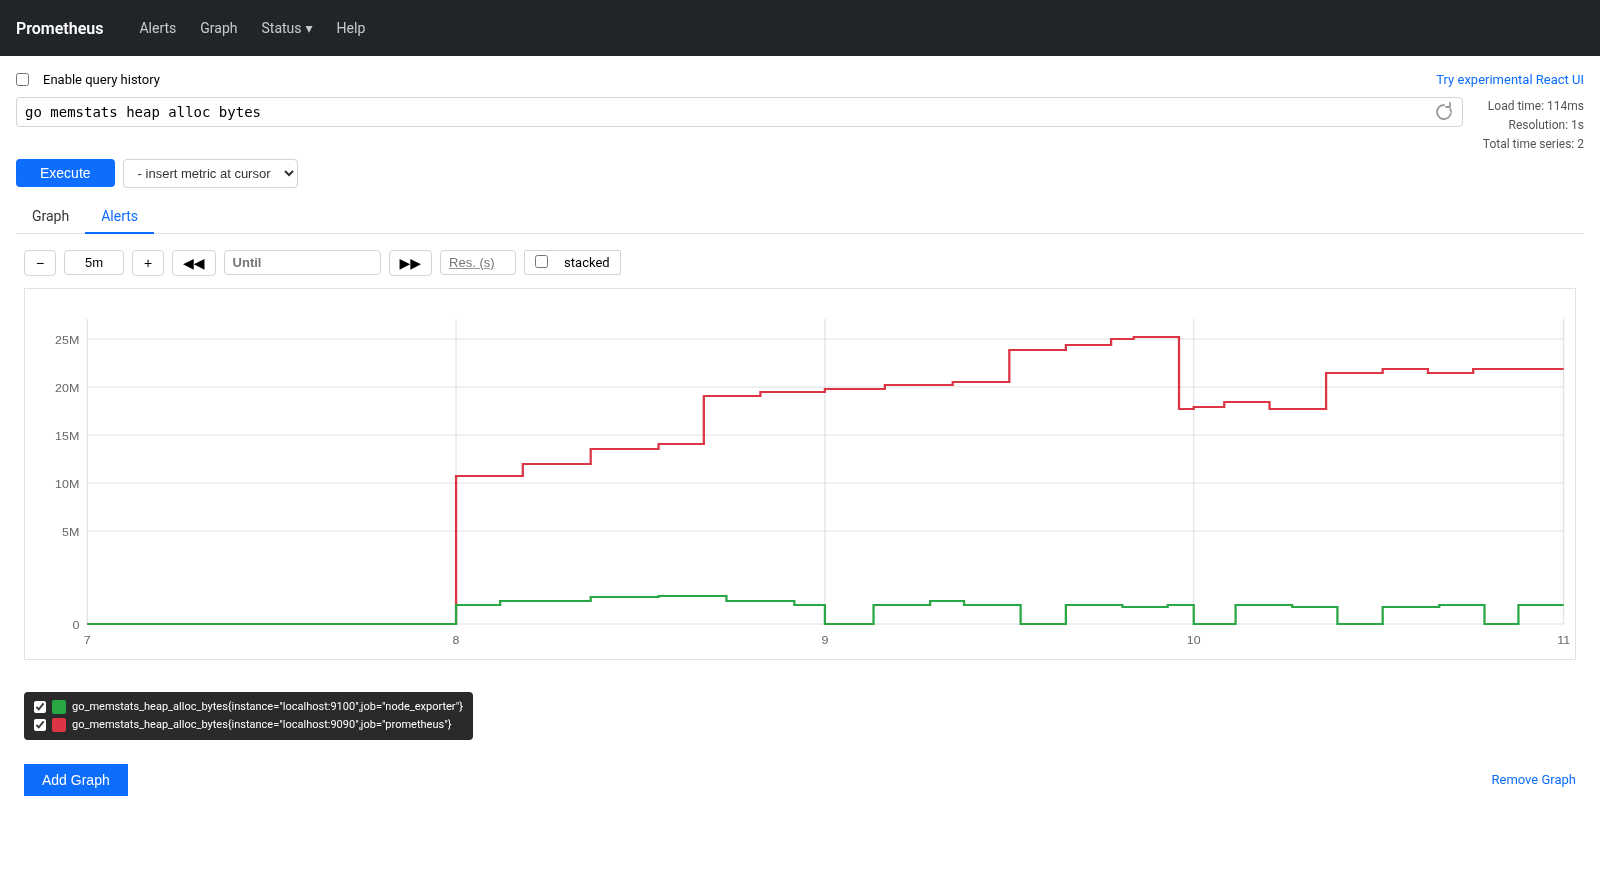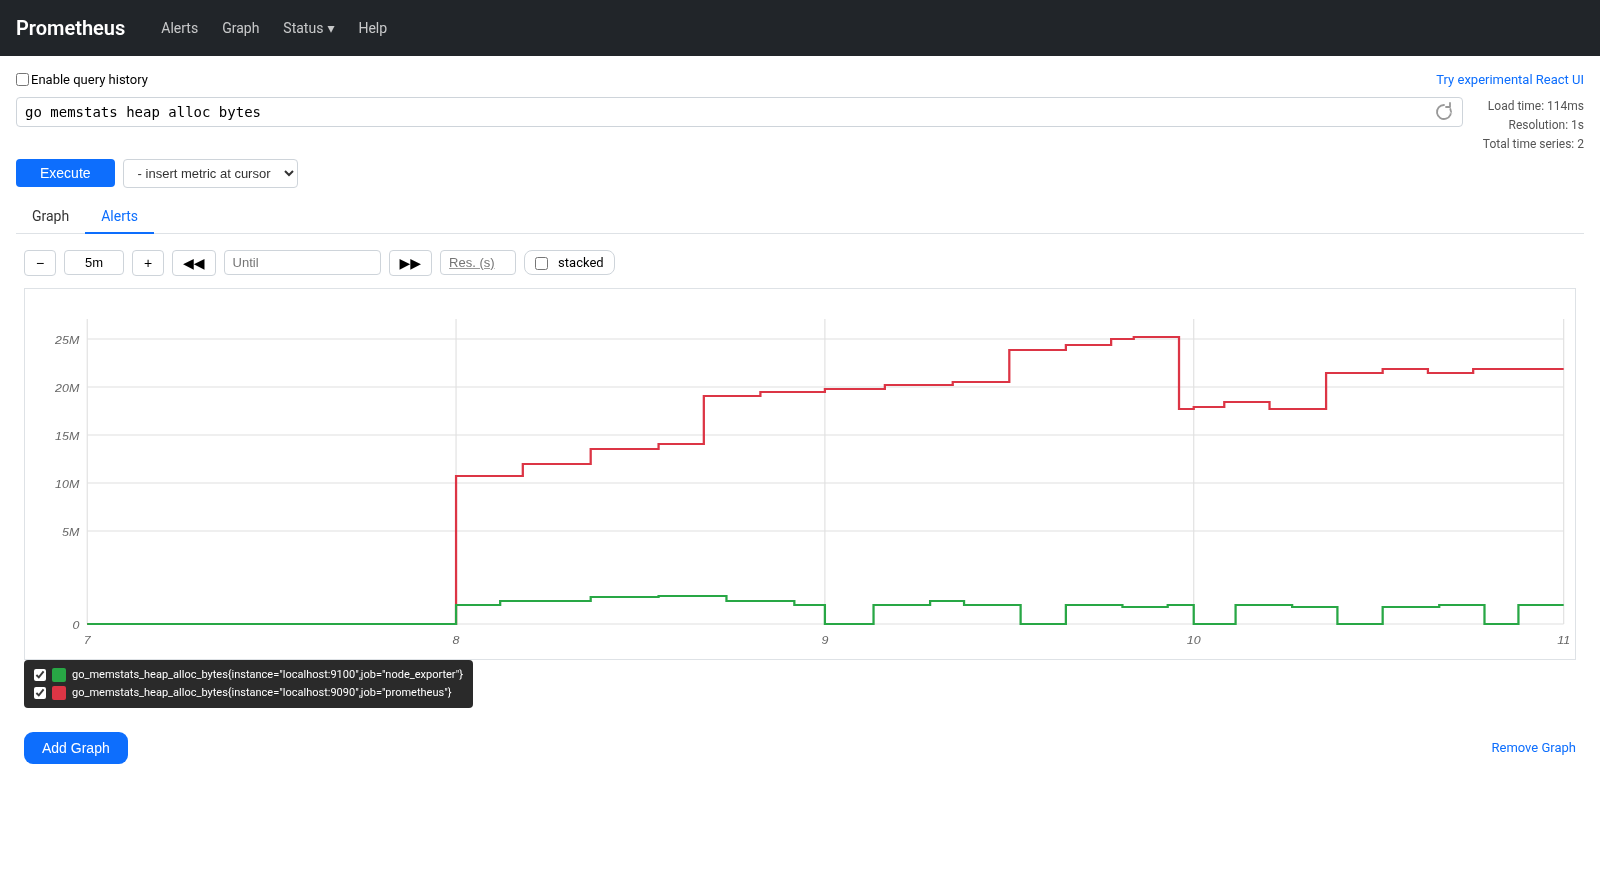--- a/index.html
+++ b/index.html
@@ -8,21 +8,21 @@
     
     .navbar {
       background: #212529;
       display: flex;
       align-items: center;
       padding: 0 16px;
       height: 56px;
     }
     .navbar-brand {
       color: #fff;
-      font-size: 20px;
+      font-size: 16px;
       font-weight: 600;
       margin-right: 24px;
       text-decoration: none;
     }
     .nav-link {
       color: rgba(255,255,255,0.75);
       text-decoration: none;
       padding: 8px 12px;
       font-size: 14px;
       cursor: pointer;
@@ -44,21 +44,21 @@
     
     .top-bar {
       display: flex;
       justify-content: space-between;
       align-items: center;
       margin-bottom: 10px;
     }
     .enable-history {
       display: flex;
       align-items: center;
-      gap: 2px;
+      gap: 14px;
       font-size: 13px;
     }
     .try-react-link {
       color: #0d6efd;
       font-size: 13px;
       text-decoration: none;
       cursor: pointer;
     }
     .query-input-wrapper {
       flex: 1;
@@ -165,47 +165,47 @@
       width: 60px;
       text-align: center;
     }
     .until-input {
       border: 1px solid #ced4da;
       border-radius: 4px;
       padding: 4px 8px;
       font-size: 13px;
       width: 157px;
       color: #999;
+      font-weight: bold;
     }
     .res-input {
       border: 1px solid #ced4da;
       border-radius: 4px;
       padding: 4px 8px;
       font-size: 13px;
       width: 76px;
       color: #999;
       text-decoration: underline;
     }
     .stacked-label {
       display: flex;
-      align-items: flex-end;
-      gap: 10px;
-      font-size: 13px;
-      border: 1px solid #ced4da;
-      border-radius: 8px;
+      align-items: flex-start;
+      gap: 16px;
+      font-size: 13px;
+      border: 1px solid #ced4da;
+      border-radius: 2px;
       padding: 4px 10px;
       cursor: pointer;
     }
 
     
     .chart-container {
       position: relative;
-      margin: 0 8px 0 8px;
+      margin: 0 8px 32px 8px;
       border: 1px solid #dee2e6;
-      font-style: italic;
     }
     .chart-svg {
       width: 100%;
       height: 370px;
       display: block;
     }
 
     
     .legend {
       background: #2a2a2a;
@@ -241,21 +241,21 @@
     .bottom-bar {
       display: flex;
       justify-content: space-between;
       align-items: center;
       padding: 8px 8px;
     }
     .btn-add-graph {
       background: #0d6efd;
       color: #fff;
       border: none;
-      border-radius: 9px;
+      border-radius: 0;
       padding: 8px 18px;
       font-size: 14px;
       cursor: pointer;
       font-weight: 500;
     }
     .remove-graph-link {
       color: #0d6efd;
       cursor: pointer;
       font-size: 13px;
       text-decoration: none;

